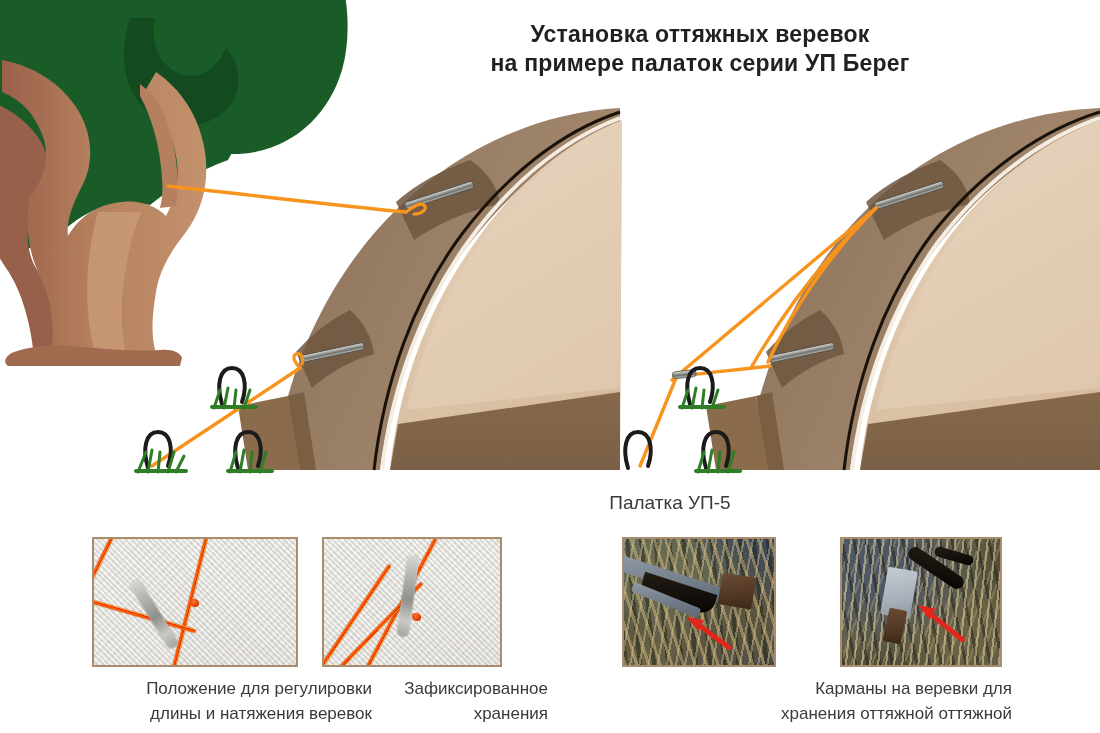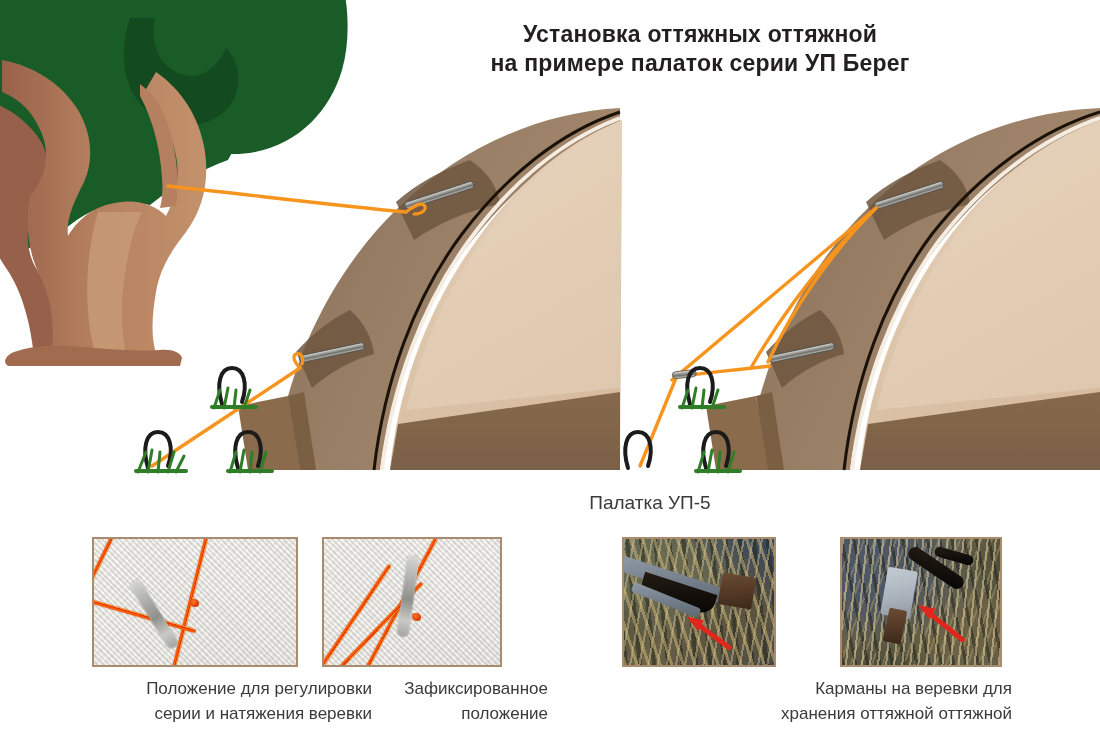--- a/index.html
+++ b/index.html
@@ -34,21 +34,21 @@
     font-weight: bold;
     letter-spacing: 0.2px;
     line-height: 29px;
     color: #231f20;
     white-space: nowrap;
   }
 
   
   .tent-caption {
     position: absolute;
-    left: 490px; top: 492px;
+    left: 510px; top: 492px;
     width: 320px;
     text-align: center;
     font-size: 19px;
     color: #3a3a3a;
     z-index: 40;
   }
 
   
   #illustration {
     position: absolute;
@@ -143,21 +143,21 @@
     color: #3a3a3a;
     z-index: 25;
   }
 </style>
 </head>
 <body>
 
 <div id="stage">
 
   <div class="title-block">
-    <div class="title-line">Установка оттяжных оттяжной</div>
+    <div class="title-line">Установка оттяжных веревок</div>
     <div class="title-line">на примере палаток серии УП Берег</div>
   </div>
 
   <svg id="illustration" viewBox="0 0 1100 520">
     <defs>
       <linearGradient id="gTentOuterL" x1="0" y1="0" x2="1" y2="0.5">
         <stop offset="0%" stop-color="#8a7159"></stop>
         <stop offset="55%" stop-color="#9a8067"></stop>
         <stop offset="100%" stop-color="#a68a6e"></stop>
       </linearGradient>
@@ -438,26 +438,26 @@
       <div class="flap-dark" style="left:92px; top:12px; width:40px; height:10px; transform:rotate(16deg); border-radius:6px;"></div>
       <svg style="position:absolute; inset:0; width:100%; height:100%;" viewBox="0 0 162 130">
         <line x1="124" y1="104" x2="84" y2="72" stroke="#e3261c" stroke-width="5" stroke-linecap="round"></line>
         <polygon points="78,68 96,72 90,83" fill="#e3261c"></polygon>
       </svg>
     </div>
   </div>
 
   <div class="photo-caption" style="left:22px; top:676px; width:350px;">
     <div>Положение для регулировки</div>
-    <div>серии и натяжения веревки</div>
+    <div>длины и натяжения веревок</div>
   </div>
 
   <div class="photo-caption" style="left:318px; top:676px; width:230px;">
     <div>Зафиксированное</div>
-    <div>положение</div>
+    <div>хранения</div>
   </div>
 
   <div class="photo-caption" style="left:632px; top:676px; width:380px;">
     <div>Карманы на веревки для</div>
     <div>хранения оттяжной оттяжной</div>
   </div>
 
 </div>
 
 </body></html>

